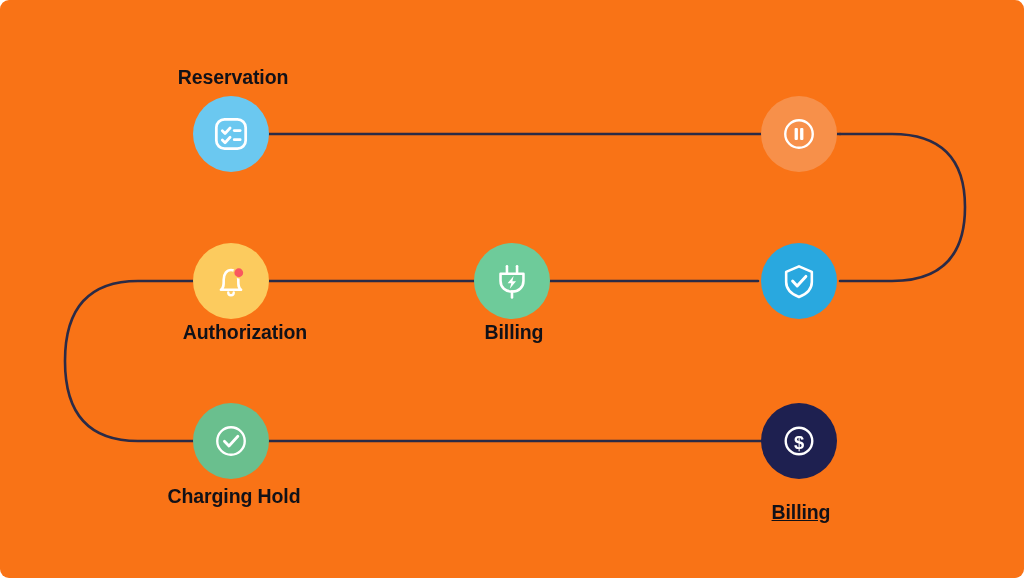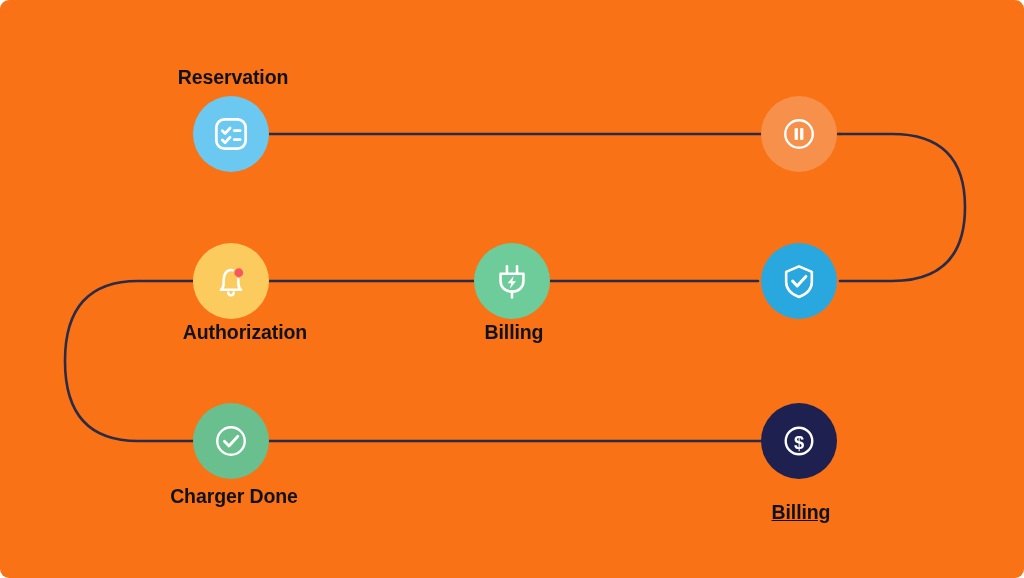--- a/index.html
+++ b/index.html
@@ -139,21 +139,21 @@
   <div class="node-label" style="left: 245px; top: 323px; color: rgb(17, 17, 24);">Authorization</div>
 
   <div class="flow-node" style="left:231px; top:441px;">
     <div class="node-circle" style="background:#6ABF8E;">
       <svg class="node-icon" viewBox="0 0 48 48">
         <circle cx="24" cy="24" r="15" fill="none" stroke="#ffffff" stroke-width="2.6"></circle>
         <polyline points="16.8,24.2 21.8,29.5 31.5,18.8" fill="none" stroke="#ffffff" stroke-width="3" stroke-linecap="round" stroke-linejoin="round"></polyline>
       </svg>
     </div>
   </div>
-  <div class="node-label" style="left: 234px; top: 487px; color: rgb(17, 17, 24);">Charger Done</div>
+  <div class="node-label" style="left: 234px; top: 487px; color: rgb(17, 17, 24);">Charging Hold</div>
 
   <div class="flow-node" style="left:799px; top:441px;">
     <div class="node-circle" style="background:#1E2050;">
       <svg class="node-icon" viewBox="0 0 48 48">
         <circle cx="24" cy="24" r="14.5" fill="none" stroke="#ffffff" stroke-width="2.6"></circle>
         <text x="24" y="32.2" text-anchor="middle" font-family="Liberation Sans, sans-serif" font-size="20" font-weight="bold" fill="#ffffff">$</text>
       </svg>
     </div>
   </div>
   <div class="node-label" style="left: 801px; top: 503px; color: rgb(17, 17, 24); text-decoration: underline;">Billing</div>

